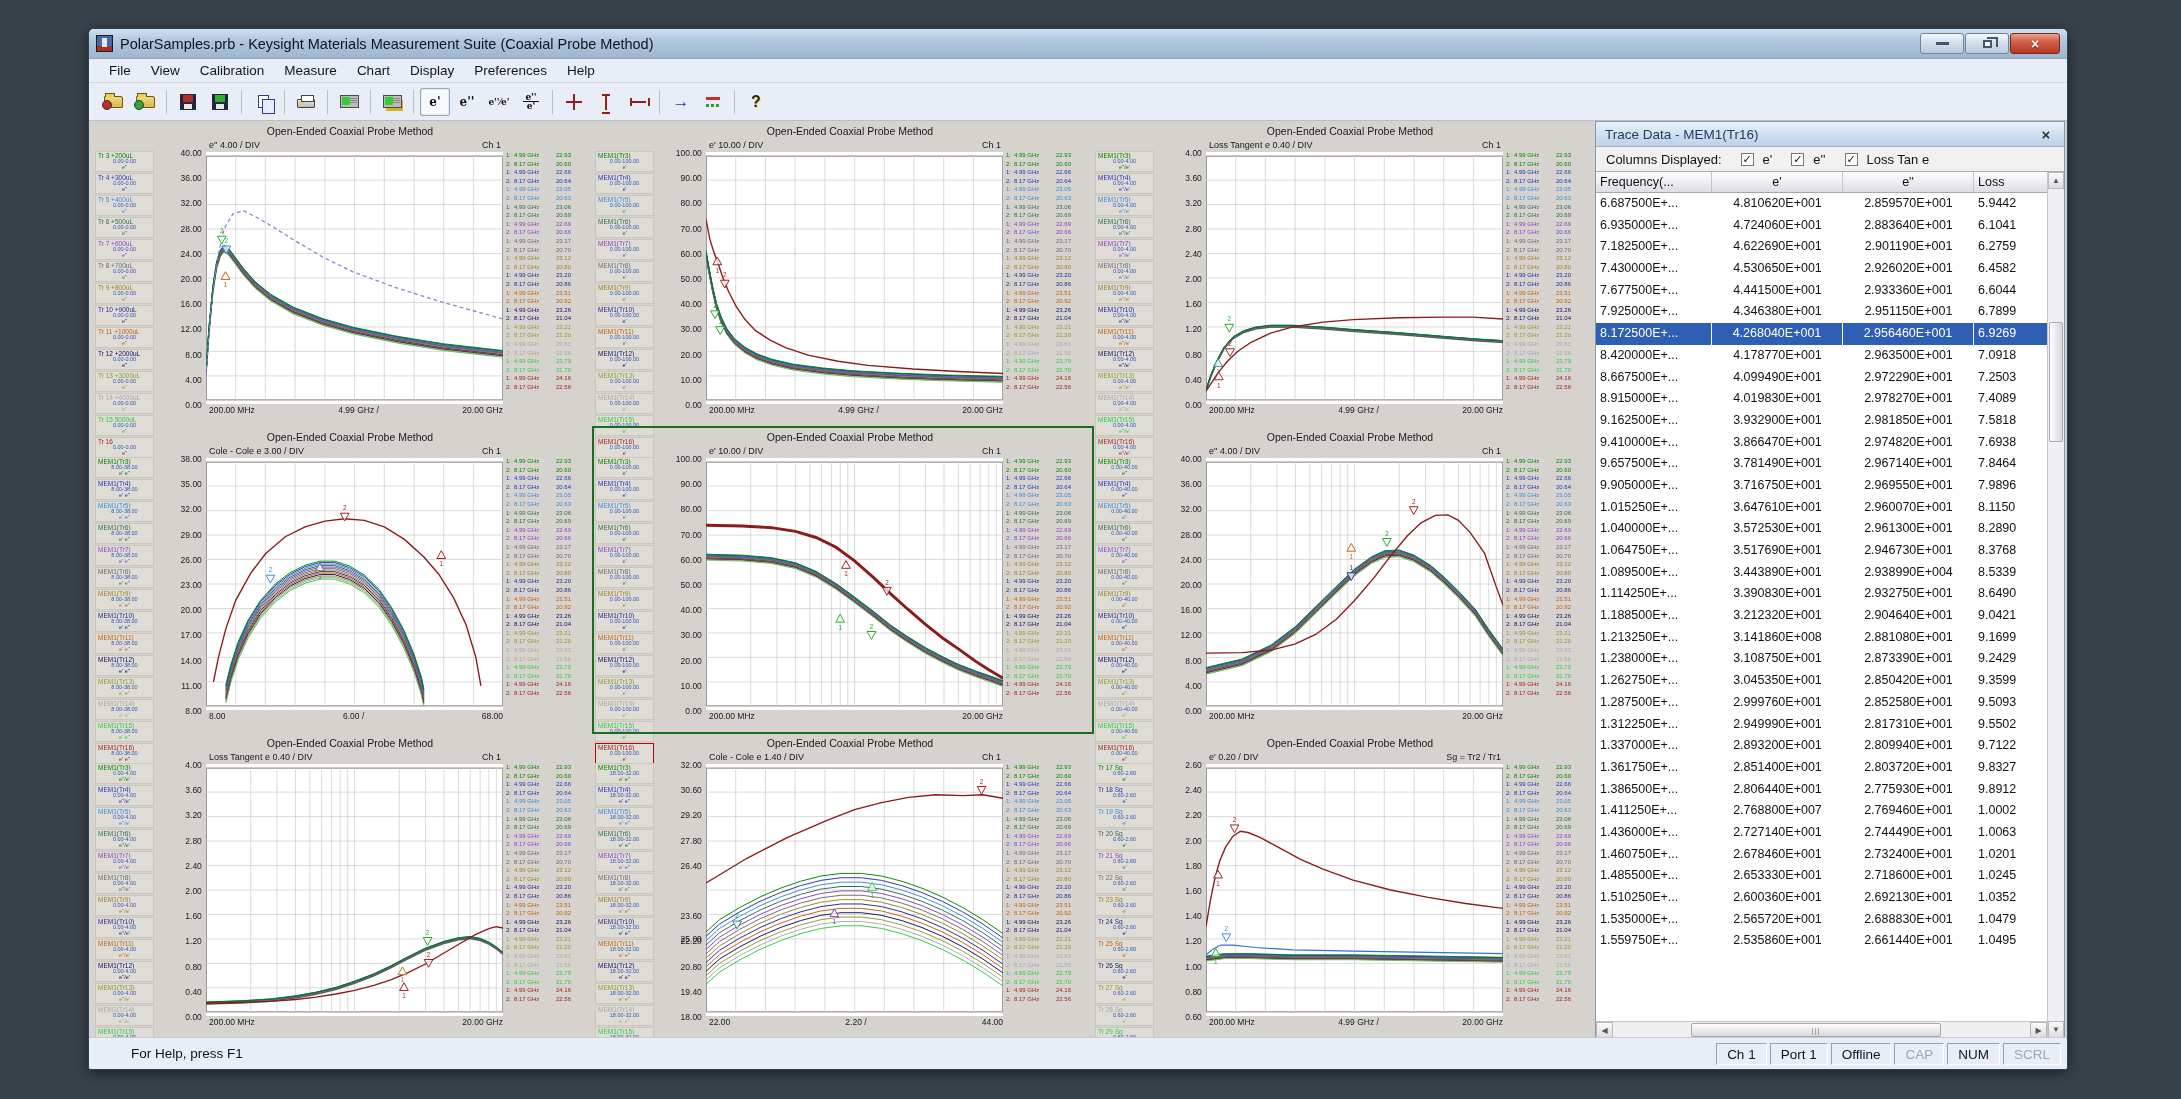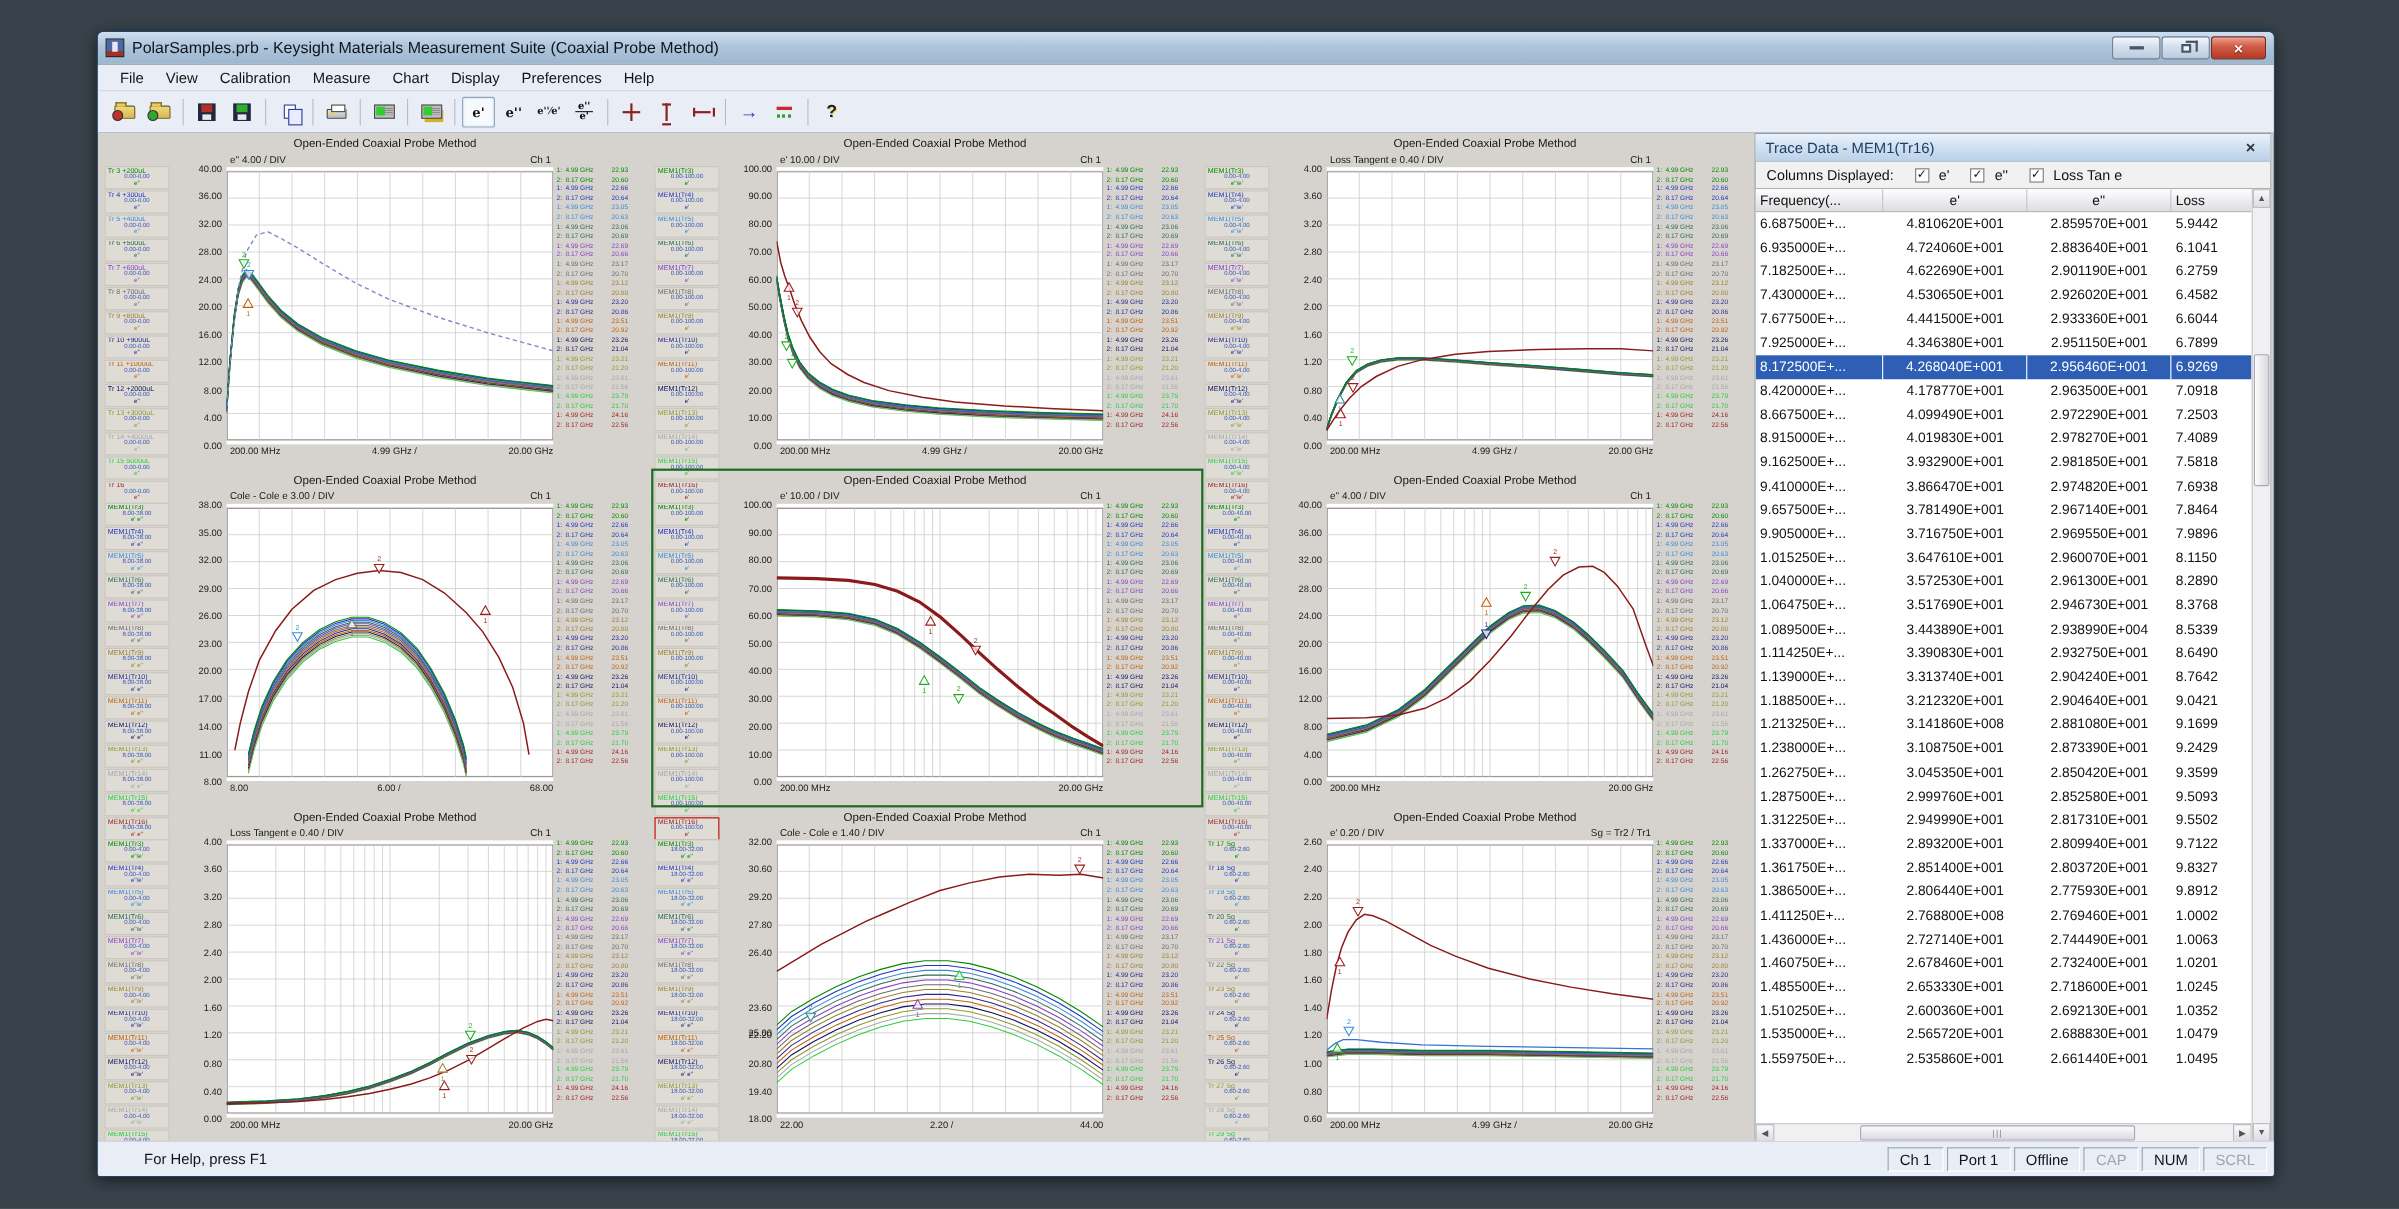--- a/index.html
+++ b/index.html
@@ -2005,26 +2005,20 @@
                 <div class="c2">2.938990E+004</div>
                 <div class="c3">8.5339</div>
               </div>
               <div class="tp-row">
                 <div class="c0">1.114250E+...</div>
                 <div class="c1">3.390830E+001</div>
                 <div class="c2">2.932750E+001</div>
                 <div class="c3">8.6490</div>
               </div>
               <div class="tp-row">
-                <div class="c0">1.139000E+...</div>
-                <div class="c1">3.313740E+001</div>
-                <div class="c2">2.904240E+001</div>
-                <div class="c3">8.7642</div>
-              </div>
-              <div class="tp-row">
                 <div class="c0">1.188500E+...</div>
                 <div class="c1">3.212320E+001</div>
                 <div class="c2">2.904640E+001</div>
                 <div class="c3">9.0421</div>
               </div>
               <div class="tp-row">
                 <div class="c0">1.213250E+...</div>
                 <div class="c1">3.141860E+008</div>
                 <div class="c2">2.881080E+001</div>
                 <div class="c3">9.1699</div>
@@ -2066,21 +2060,21 @@
                 <div class="c3">9.8327</div>
               </div>
               <div class="tp-row">
                 <div class="c0">1.386500E+...</div>
                 <div class="c1">2.806440E+001</div>
                 <div class="c2">2.775930E+001</div>
                 <div class="c3">9.8912</div>
               </div>
               <div class="tp-row">
                 <div class="c0">1.411250E+...</div>
-                <div class="c1">2.768800E+008</div>
+                <div class="c1">2.768800E+007</div>
                 <div class="c2">2.769460E+001</div>
                 <div class="c3">1.0002</div>
               </div>
               <div class="tp-row">
                 <div class="c0">1.436000E+...</div>
                 <div class="c1">2.727140E+001</div>
                 <div class="c2">2.744490E+001</div>
                 <div class="c3">1.0063</div>
               </div>
               <div class="tp-row">

